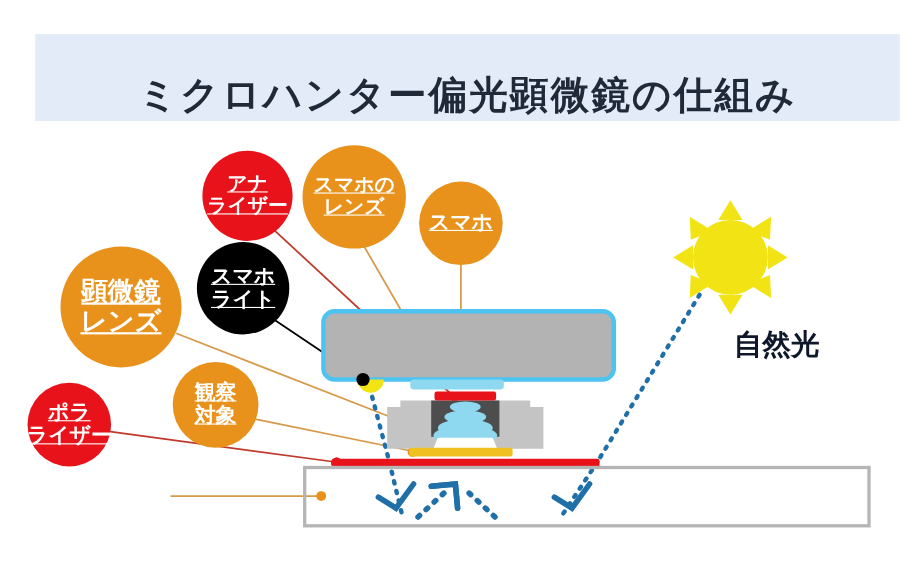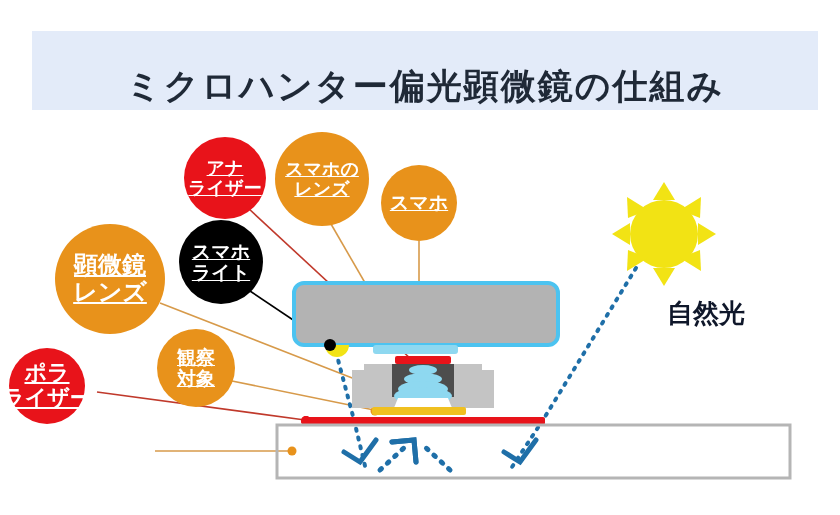--- a/index.html
+++ b/index.html
@@ -184,21 +184,21 @@
   <div class="bubble b-orange" id="bubble-microscope-lens" style="left:55px; top:224px; width:110px; height:110px; font-size:24px;text-align:center;">
     <span>顕微鏡</span>
     <span>レンズ</span>
   </div>
 
   <div class="bubble b-orange" id="bubble-observe-object" style="left:157px; top:329px; width:78px; height:78px; font-size:19px;">
     <span>観察</span>
     <span>対象</span>
   </div>
 
-  <div class="bubble b-red" id="bubble-polarizer" style="left:9px; top:348px; width:76px; height:76px; font-size:22px;">
+  <div class="bubble b-red" id="bubble-polarizer" style="left:25px; top:348px; width:76px; height:76px; font-size:19px;">
     <span>ポラ</span>
     <span>ライザー</span>
   </div>
 
 
   <div id="label-natural" style="left:667px; top:296px;">自然光</div>
 
 </div>
 
 </body></html>

